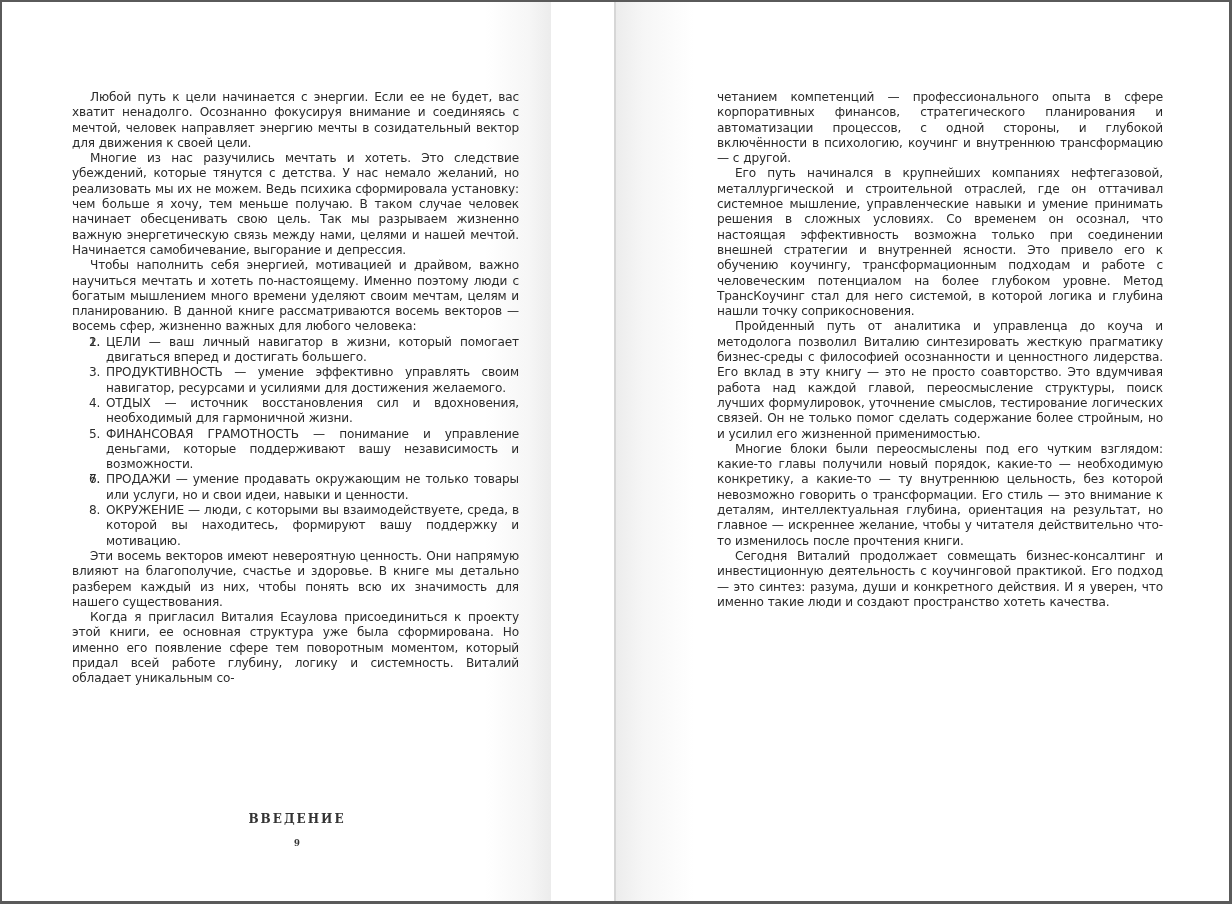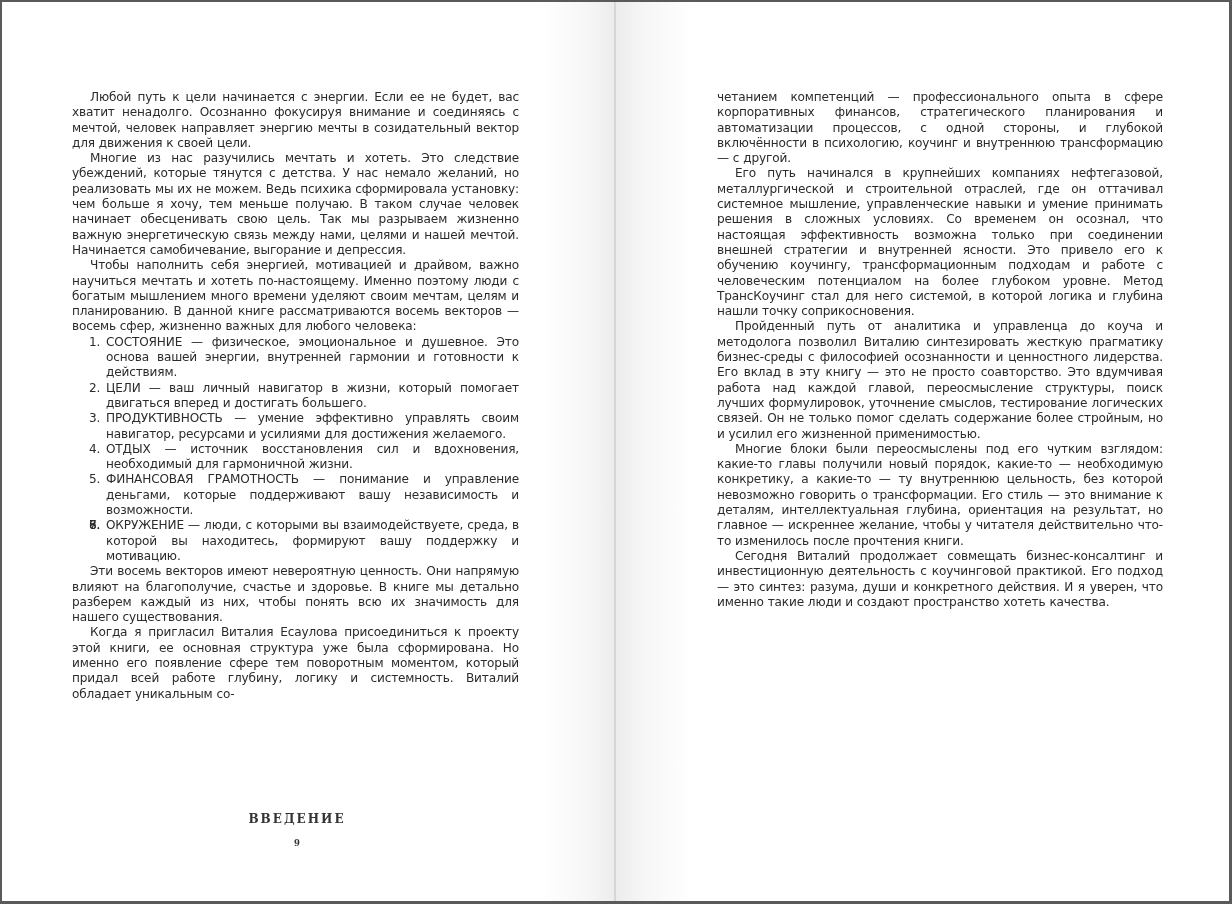--- a/index.html
+++ b/index.html
@@ -7,21 +7,21 @@
     width:1232px; height:904px; position:relative; overflow:hidden;
     background:#5a5a5a;
   }
   .spread {
     position:absolute; left:2px; top:2px; width:1227px; height:899px;
     background:#ffffff;
   }
   .page {
     position:absolute; top:0; height:899px; background:#ffffff;
   }
-  .page-left { left:0; width:612px;
+  .page-left { left:0; width:549px;
     background:linear-gradient(to right,#ffffff 0%,#ffffff 88%,#f6f6f6 96%,#ececec 100%); }
   .page-right { left:614px; width:554px;
     background:linear-gradient(to right,#ececec 0%,#f6f6f6 5%,#ffffff 14%,#ffffff 100%); }
   .gutter {
     position:absolute; left:612px; top:0; width:2px; height:899px; background:#d6d6d6;
   }
   .text {
     position:absolute;
     font-family:"DejaVu Sans", sans-serif;
     font-size:12.1px;
@@ -53,27 +53,27 @@
 <body>
 
 <div class="spread">
 
   <div class="page page-left">
     <div class="text text-left">
       <p>Любой путь к цели начинается с энергии. Если ее не будет, вас хватит ненадолго. Осознанно фокусируя внимание и соединяясь с мечтой, человек направляет энергию мечты в созидательный вектор для движения к своей цели.</p>
       <p>Многие из нас разучились мечтать и хотеть. Это следствие убеждений, которые тянутся с детства. У нас немало желаний, но реализовать мы их не можем. Ведь психика сформировала установку: чем больше я хочу, тем меньше получаю. В таком случае человек начинает обесценивать свою цель. Так мы разрываем жизненно важную энергетическую связь между нами, целями и нашей мечтой. Начинается самобичевание, выгорание и депрессия.</p>
       <p>Чтобы наполнить себя энергией, мотивацией и драйвом, важно научиться мечтать и хотеть по-настоящему. Именно поэтому люди с богатым мышлением много времени уделяют своим мечтам, целям и планированию. В данной книге рассматриваются восемь векторов — восемь сфер, жизненно важных для любого человека:</p>
       <ol>
-        <li><span class="num">1.</span><span>СОСТОЯНИЕ — физическое, эмоциональное и душевное. Это основа вашей энергии, внутренней гармонии и готовности к действиям.</span></li>
+        <li><span class="num">1.</span></li>
         <li><span class="num">2.</span><span>ЦЕЛИ — ваш личный навигатор в жизни, который помогает двигаться вперед и достигать большего.</span></li>
         <li><span class="num">3.</span><span>ПРОДУКТИВНОСТЬ — умение эффективно управлять своим навигатор, ресурсами и усилиями для достижения желаемого.</span></li>
         <li><span class="num">4.</span><span>ОТДЫХ — источник восстановления сил и вдохновения, необходимый для гармоничной жизни.</span></li>
         <li><span class="num">5.</span><span>ФИНАНСОВАЯ ГРАМОТНОСТЬ — понимание и управление деньгами, которые поддерживают вашу независимость и возможности.</span></li>
         <li><span class="num">6.</span></li>
-        <li><span class="num">7.</span></li>
+        <li><span class="num">7.</span><span>ПРОДАЖИ — умение продавать окружающим не только товары или услуги, но и свои идеи, навыки и ценности.</span></li>
         <li><span class="num">8.</span><span>ОКРУЖЕНИЕ — люди, с которыми вы взаимодействуете, среда, в которой вы находитесь, формируют вашу поддержку и мотивацию.</span></li>
       </ol>
       <p>Эти восемь векторов имеют невероятную ценность. Они напрямую влияют на благополучие, счастье и здоровье. В книге мы детально разберем каждый из них, чтобы понять всю их значимость для нашего существования.</p>
       <p>Когда я пригласил Виталия Есаулова присоединиться к проекту этой книги, ее основная структура уже была сформирована. Но именно его появление сфере тем поворотным моментом, который придал всей работе глубину, логику и системность. Виталий обладает уникальным со-</p>
     </div>
     <div class="running-head">ВВЕДЕНИЕ</div>
     <div class="folio">9</div>
   </div>
 
   <div class="gutter"></div>

